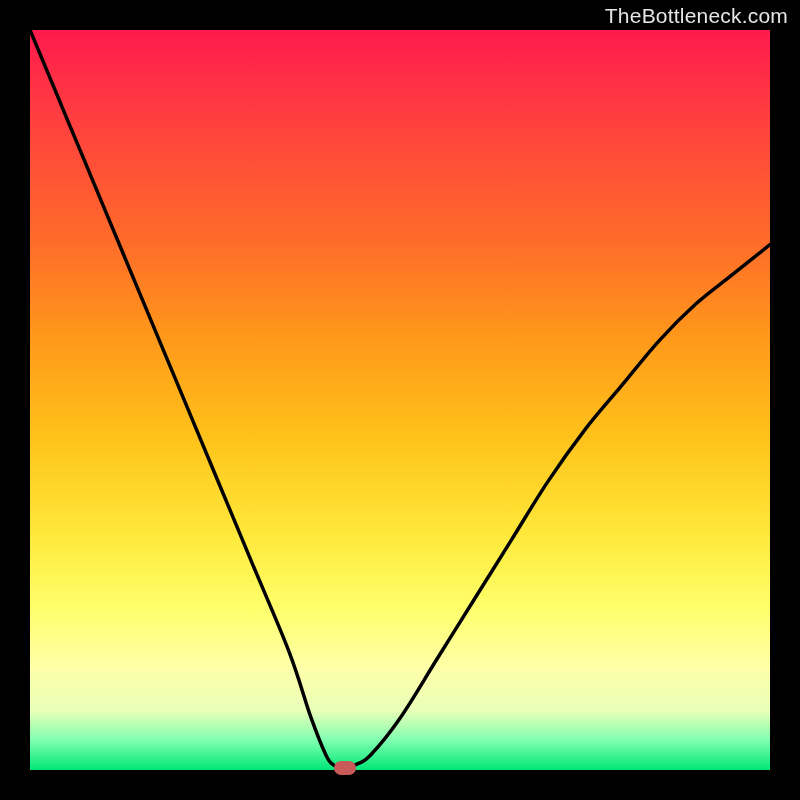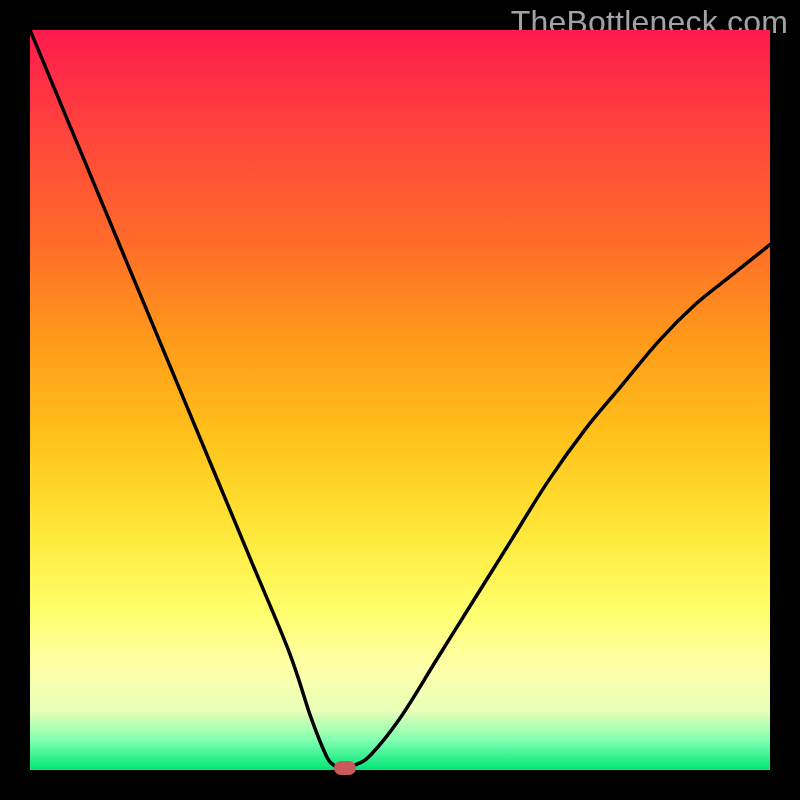--- a/index.html
+++ b/index.html
@@ -36,22 +36,22 @@
       #e8ffb8 92%,
       #7fffb0 96%,
       #00e676 100%
     );
   }
   .watermark {
     position: absolute;
     top: 4px;
     right: 12px;
     font-family: Arial, Helvetica, sans-serif;
-    font-size: 32px;
-    color: #a3a3a3;
+    font-size: 21px;
+    color: #e5e5e5;
     letter-spacing: 0.2px;
     user-select: none;
   }
   svg.curve {
     position: absolute;
     left: 0;
     top: 0;
     width: 740px;
     height: 740px;
   }

